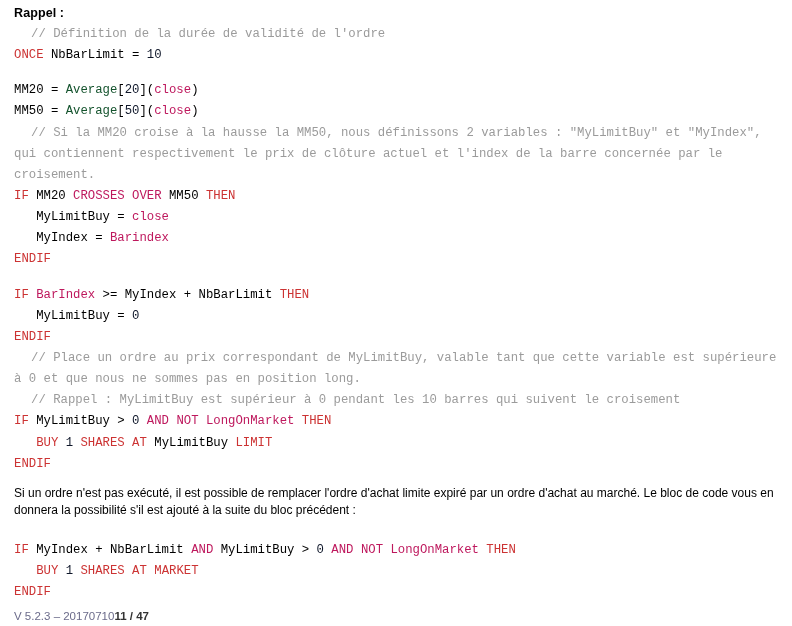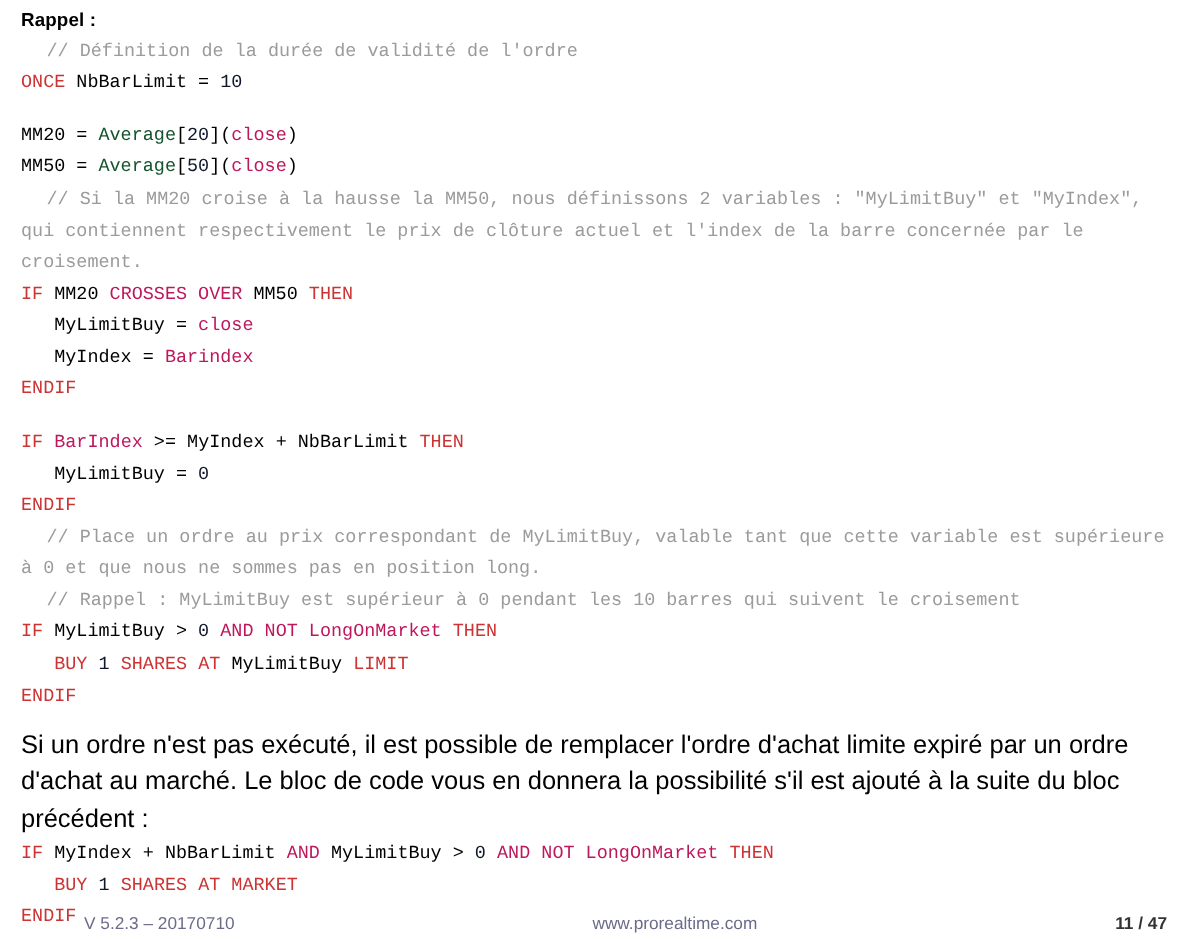--- a/index.html
+++ b/index.html
@@ -48,52 +48,51 @@
   }
   .cmt { color: #9b9b9b; margin-left: 17px; }
   .kw  { color: #cc3333; }
   .kw2 { color: #be185d; }
   .fn  { color: #14532d; }
   .num { color: #0f172a; }
   .var { color: #000000; }
   .blank { height: 14px; }
   .para {
     font-family: "Liberation Sans", sans-serif;
-    font-size: 17px;
+    font-size: 12px;
     line-height: 1.45;
     color: #000;
-    margin: 10px 0 0 0;
+    margin: 10px 0 20px 0;
   }
   .footer {
     position: absolute;
     left: 14px;
     right: 14px;
     bottom: 8px;
     height: 16px;
     font-size: 11.5px;
     color: #6b6b8a;
     display: flex;
     align-items: center;
   }
-  .footer .left { flex: 0 0 auto; color: #6b6b8a; margin-left: 42px; }
+  .footer .left { flex: 0 0 auto; color: #6b6b8a; }
   .footer .center { flex: 1 1 auto; text-align: center; color: #6b6b8a; }
   .footer .right { flex: 0 0 auto; color: #333333; font-weight: bold; font-size: 11.5px;}
 </style>
 </head>
 <body>
 
 <div class="page">
 
   <div class="heading">Rappel :</div>
 
   <div class="code" id="code-block-1"><div class="code-line"><span class="cmt">// Définition de la durée de validité de l'ordre</span></div><div class="code-line"><span class="kw">ONCE</span><span class="var"> NbBarLimit = </span><span class="num">10</span></div><div class="code-line blank">&nbsp;</div><div class="code-line"><span class="var">MM20 = </span><span class="fn">Average</span><span class="var">[</span><span class="num">20</span><span class="var">](</span><span class="kw2">close</span><span class="var">)</span></div><div class="code-line"><span class="var">MM50 = </span><span class="fn">Average</span><span class="var">[</span><span class="num">50</span><span class="var">](</span><span class="kw2">close</span><span class="var">)</span></div><div class="code-line"><span class="cmt">// Si la MM20 croise à la hausse la MM50, nous définissons 2 variables : "MyLimitBuy" et "MyIndex", qui contiennent respectivement le prix de clôture actuel et l'index de la barre concernée par le croisement.</span></div><div class="code-line"><span class="kw">IF</span><span class="var"> MM20 </span><span class="kw2">CROSSES OVER</span><span class="var"> MM50 </span><span class="kw">THEN</span></div><div class="code-line"><span class="var">   MyLimitBuy = </span><span class="kw2">close</span></div><div class="code-line"><span class="var">   MyIndex = </span><span class="kw2">Barindex</span></div><div class="code-line"><span class="kw">ENDIF</span></div><div class="code-line blank">&nbsp;</div><div class="code-line"><span class="kw">IF</span><span class="var"> </span><span class="kw2">BarIndex</span><span class="var"> &gt;= MyIndex + NbBarLimit </span><span class="kw">THEN</span></div><div class="code-line"><span class="var">   MyLimitBuy = </span><span class="num">0</span></div><div class="code-line"><span class="kw">ENDIF</span></div><div class="code-line"><span class="cmt">// Place un ordre au prix correspondant de MyLimitBuy, valable tant que cette variable est supérieure à 0 et que nous ne sommes pas en position long.</span></div><div class="code-line"><span class="cmt">// Rappel : MyLimitBuy est supérieur à 0 pendant les 10 barres qui suivent le croisement</span></div><div class="code-line"><span class="kw">IF</span><span class="var"> MyLimitBuy &gt; </span><span class="num">0</span><span class="var"> </span><span class="kw2">AND NOT</span><span class="var"> </span><span class="kw2">LongOnMarket</span><span class="var"> </span><span class="kw">THEN</span></div><div class="code-line"><span class="var">   </span><span class="kw">BUY</span><span class="var"> </span><span class="num">1</span><span class="var"> </span><span class="kw">SHARES AT</span><span class="var"> MyLimitBuy </span><span class="kw">LIMIT</span></div><div class="code-line"><span class="kw">ENDIF</span></div></div>
 
   <div class="para">Si un ordre n'est pas exécuté, il est possible de remplacer l'ordre d'achat limite expiré par un ordre d'achat au marché. Le bloc de code vous en donnera la possibilité s'il est ajouté à la suite du bloc précédent :</div>
 
   <div class="code" id="code-block-2"><div class="code-line"><span class="kw">IF</span><span class="var"> MyIndex + NbBarLimit </span><span class="kw2">AND</span><span class="var"> MyLimitBuy &gt; </span><span class="num">0</span><span class="var"> </span><span class="kw2">AND NOT</span><span class="var"> </span><span class="kw2">LongOnMarket</span><span class="var"> </span><span class="kw">THEN</span></div><div class="code-line"><span class="var">   </span><span class="kw">BUY</span><span class="var"> </span><span class="num">1</span><span class="var"> </span><span class="kw">SHARES AT MARKET</span></div><div class="code-line"><span class="kw">ENDIF</span></div></div>
 
   <div class="footer">
     <span class="left">V 5.2.3 – 20170710</span>
-    <span class="center">www.prorealtime.com</span>
     <span class="right">11 / 47</span>
   </div>
 
 </div>
 
 </body></html>

